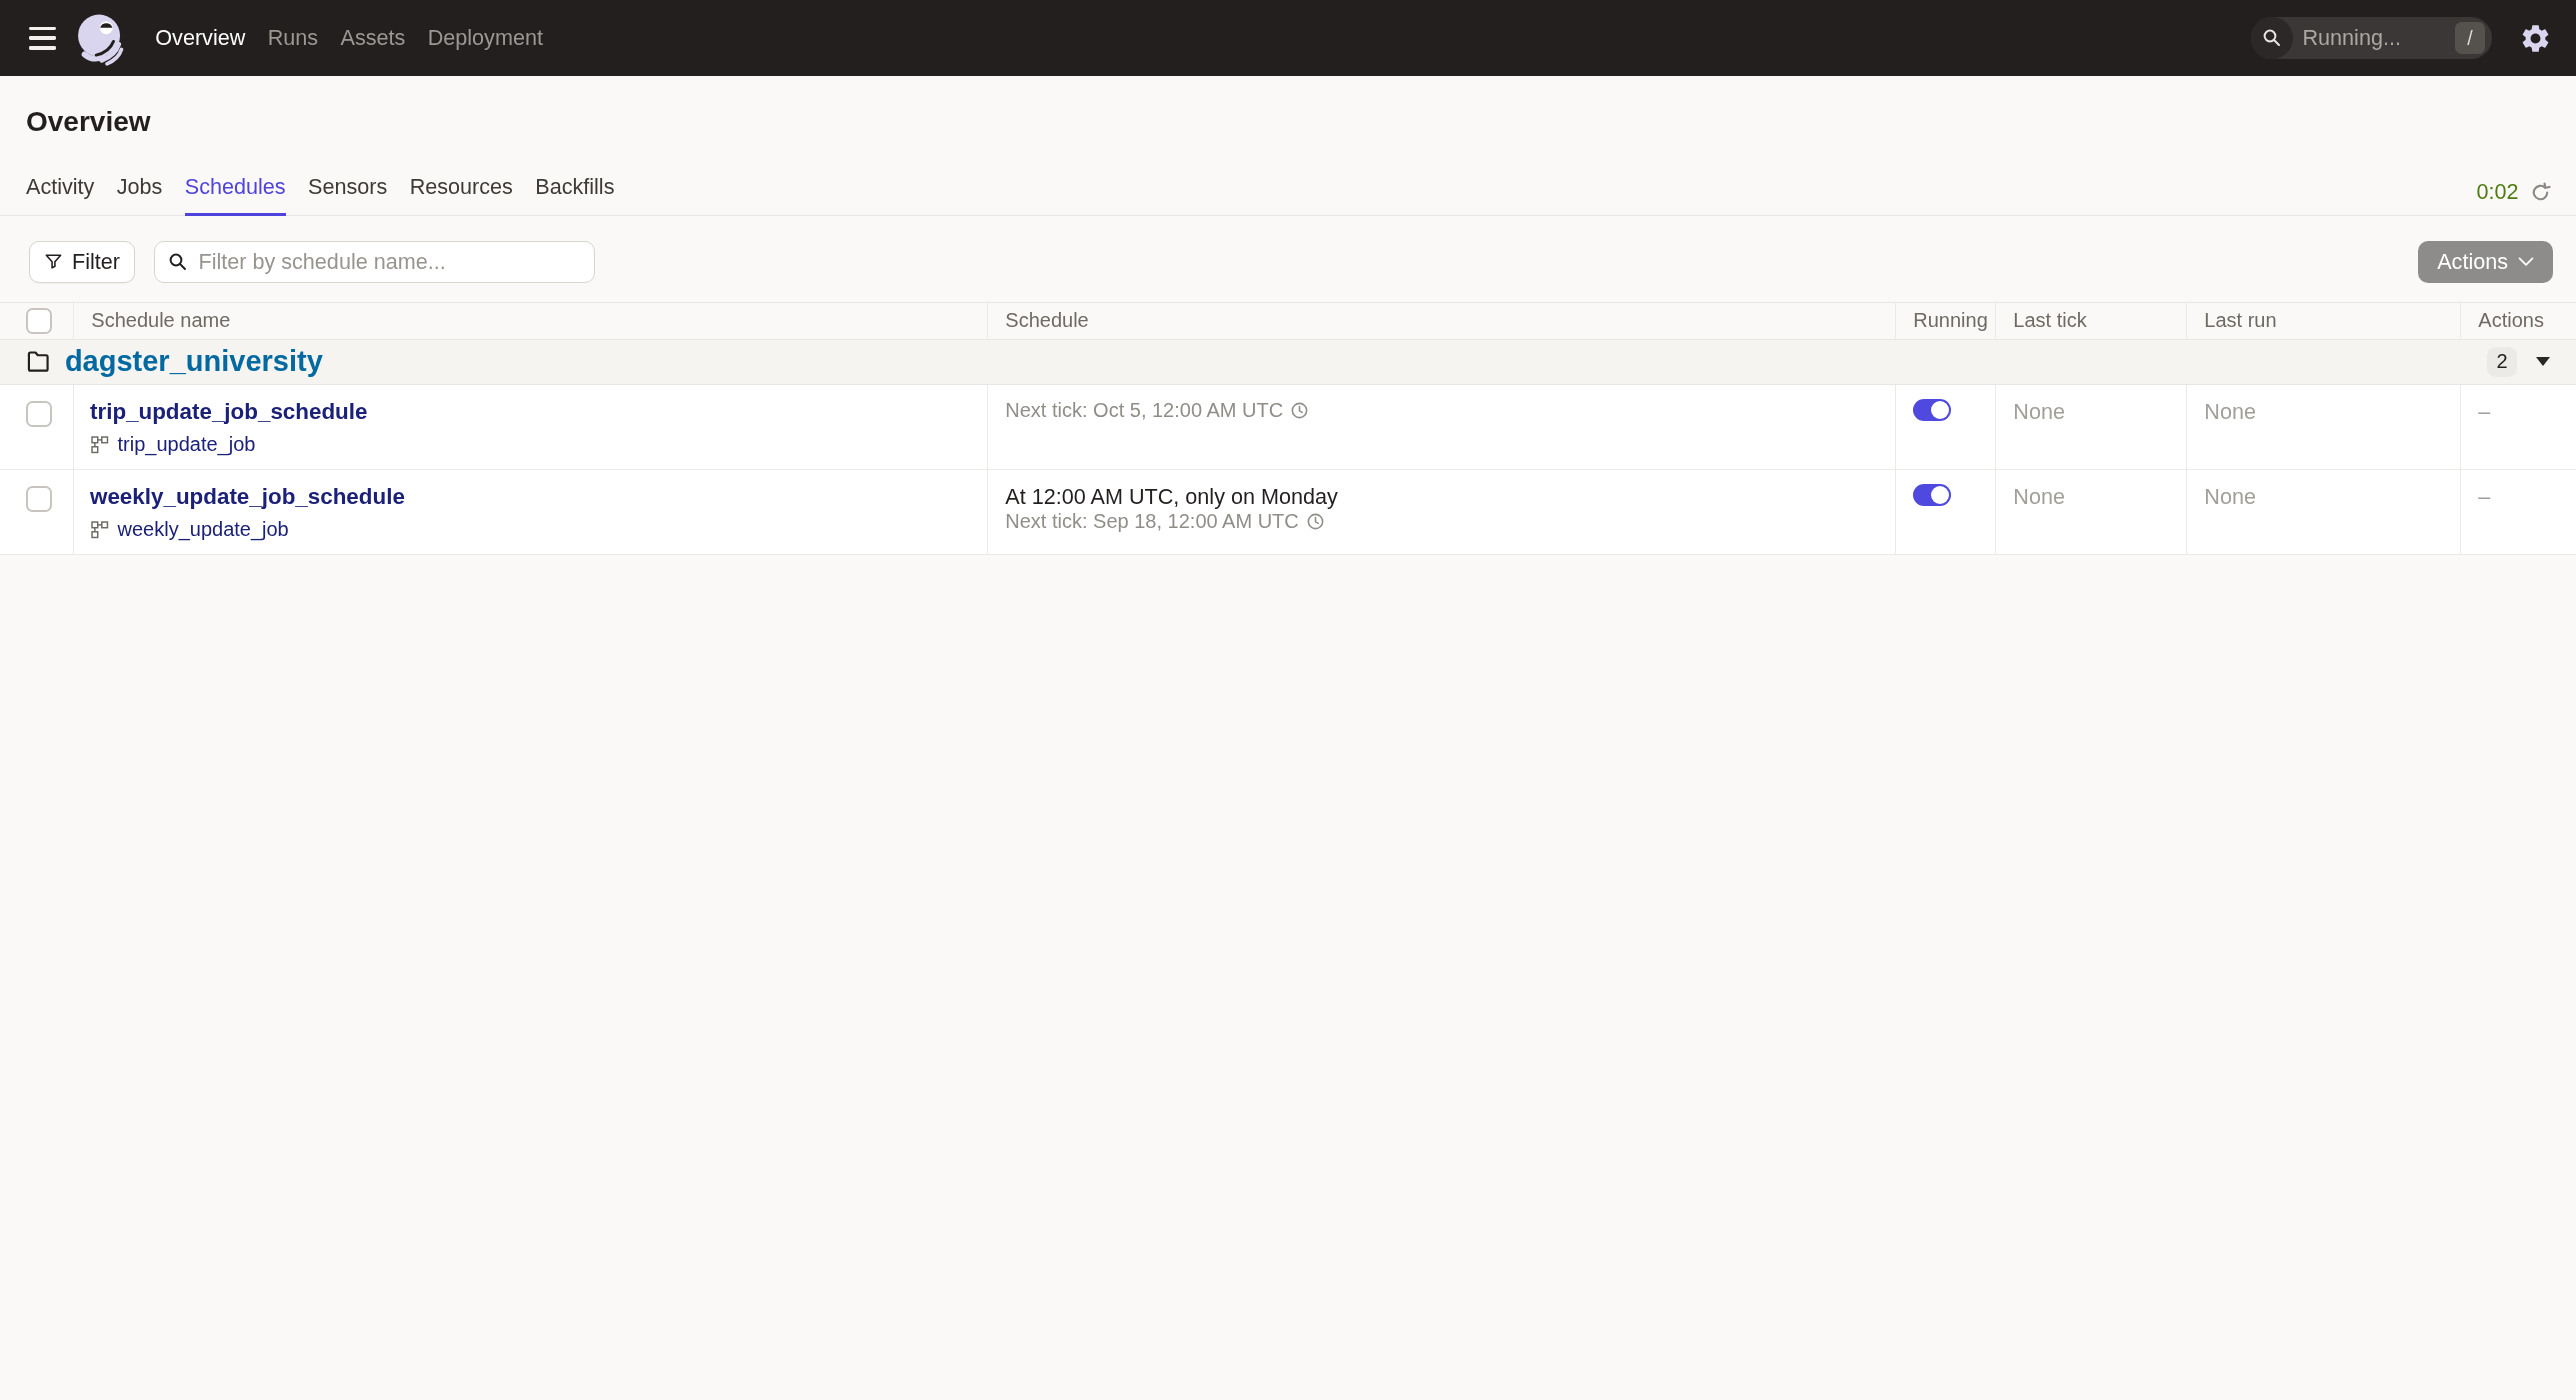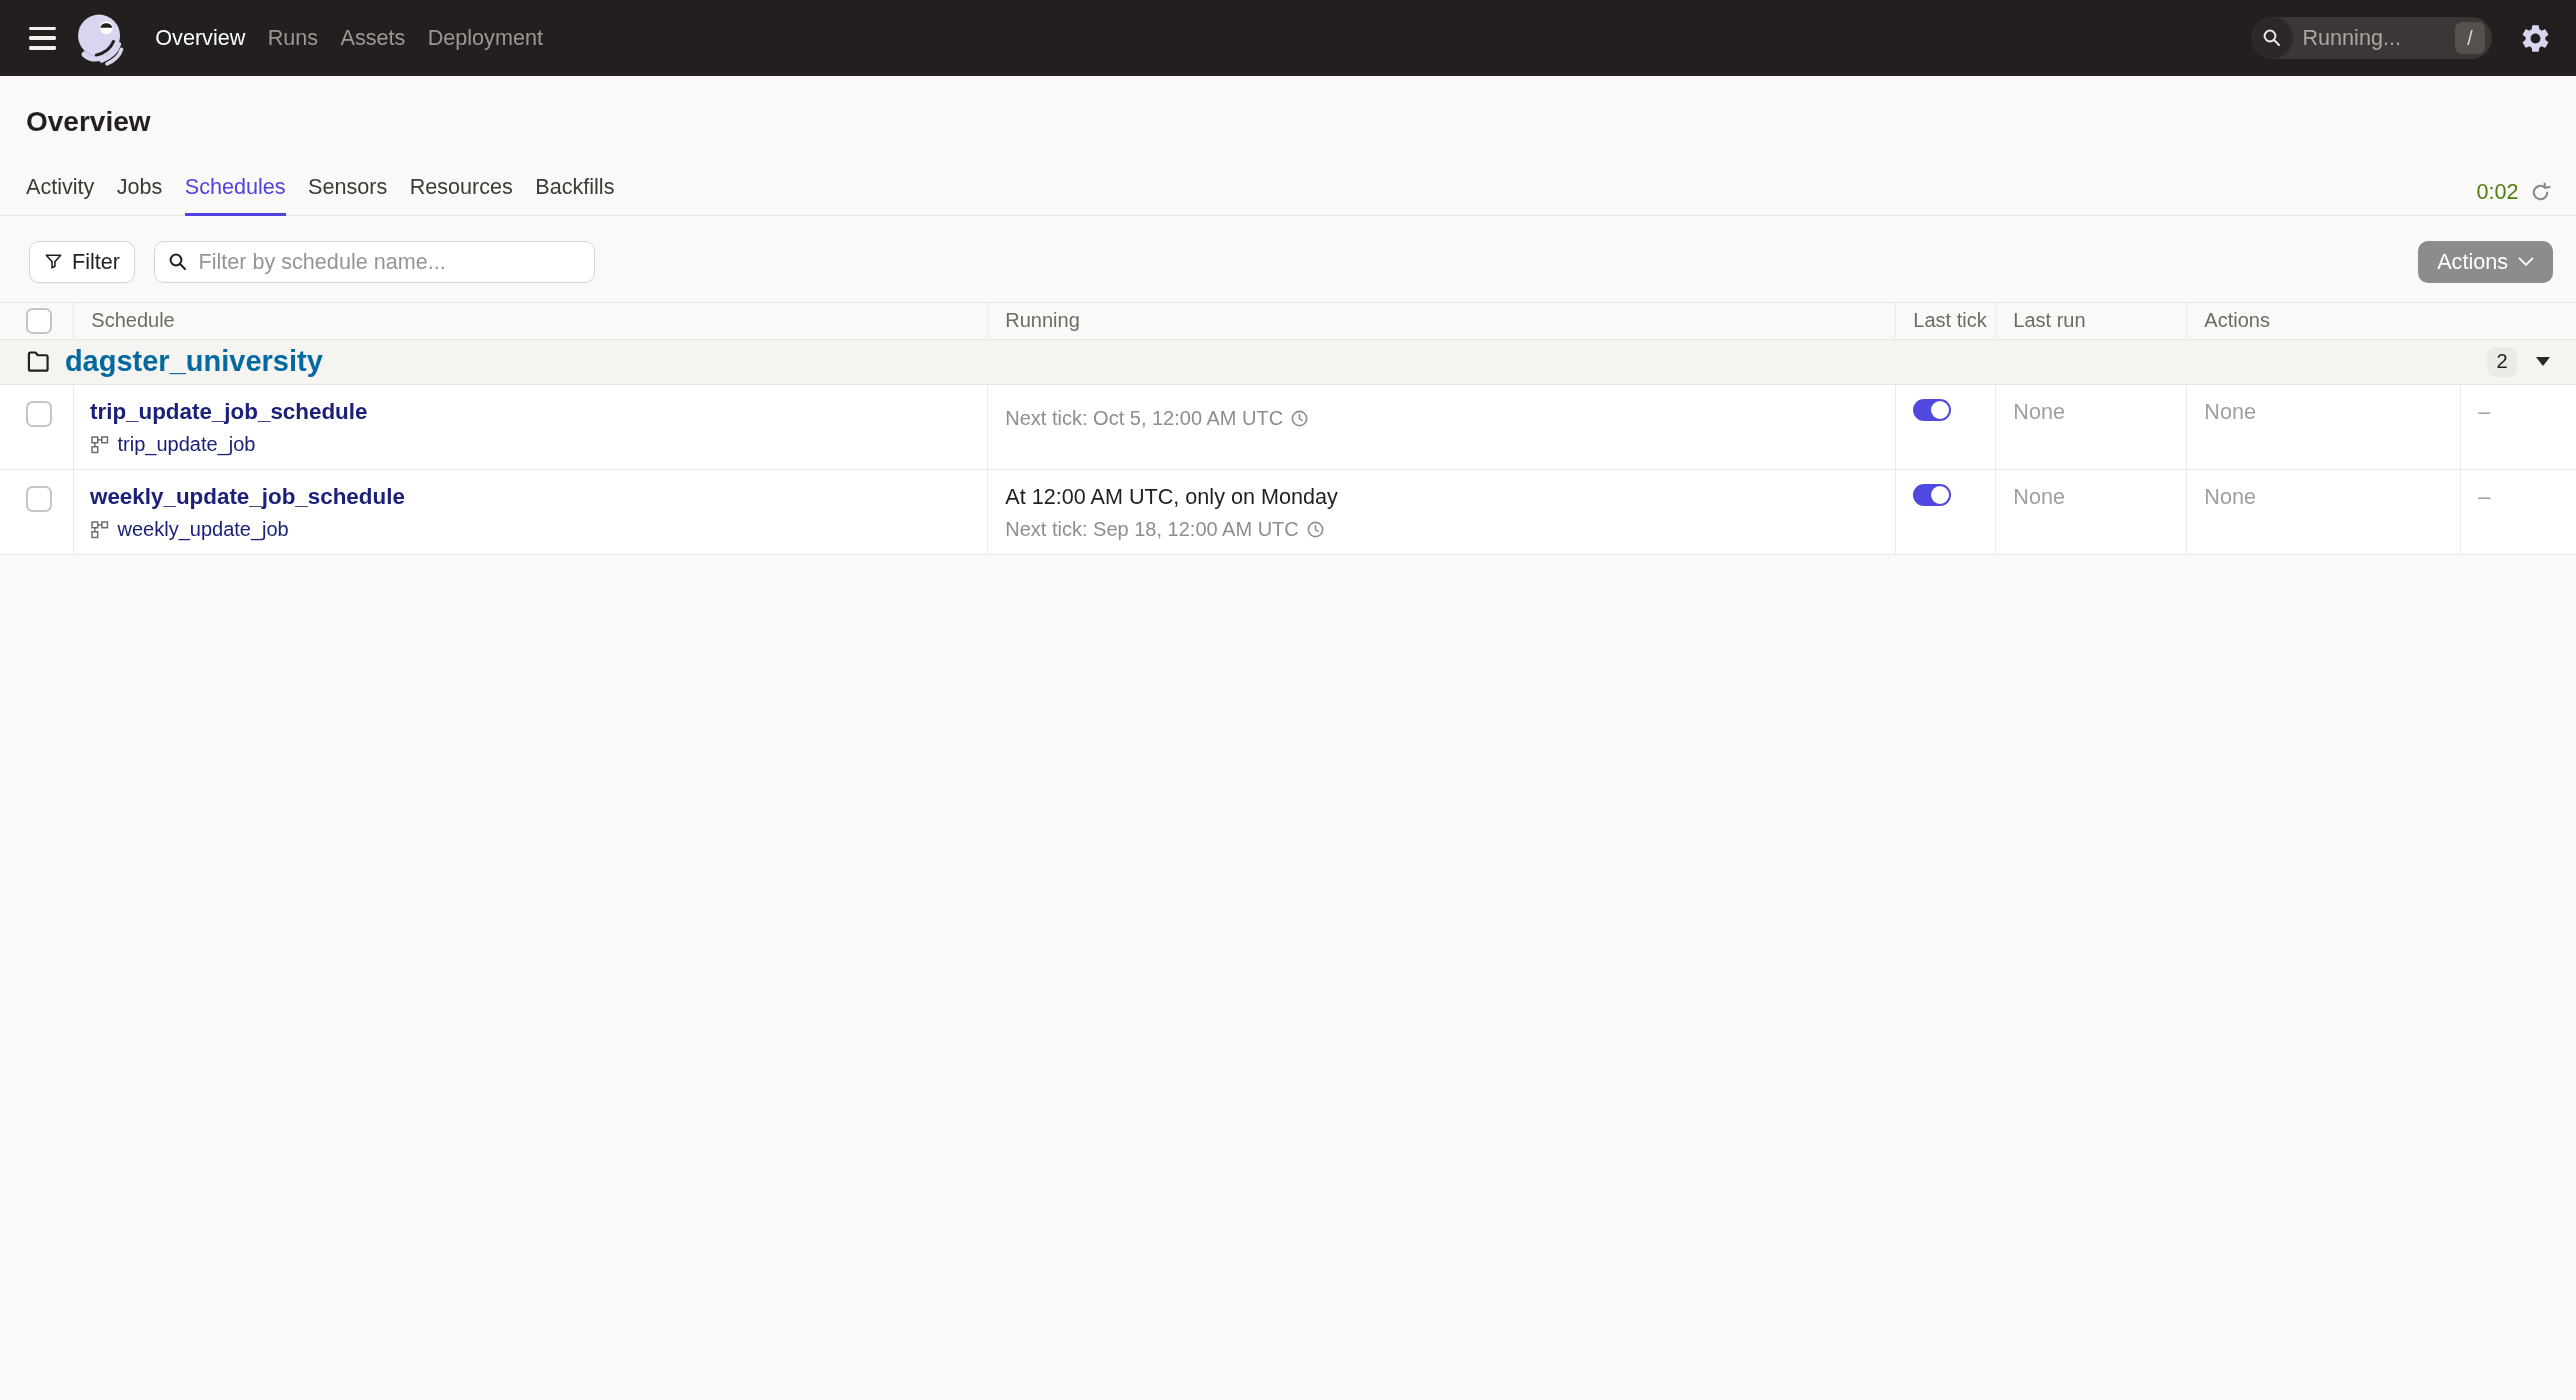--- a/index.html
+++ b/index.html
@@ -57,21 +57,21 @@
 
   .trow { background:#FFFFFF; border-bottom:1.4px solid #ECE9E6; }
   .trow .cell { min-height:84px; padding-top:14.4px; }
   .trow .cell.cb { padding-top:16px; }
   .name-cell { padding-left:16px; }
   .name-link { font-size:22.4px; font-weight:600; color:#1B2178; text-decoration:none; line-height:26px; cursor:pointer; display:inline-block; }
   .job-line { margin-top:8px; display:flex; align-items:center; gap:8px; }
   .job-link { font-size:20px; color:#1B2178; text-decoration:none; cursor:pointer; }
   .sched-cell { padding-left:17.3px; }
   .sched-main { font-size:21.6px; color:#231F1E; line-height:26px; }
-  .sched-sub { margin-top:8px; display:flex; align-items:center; gap:7.2px; font-size:20px; color:#918D88; }
+  .sched-sub { display:flex; align-items:center; gap:7.2px; font-size:20px; color:#918D88; }
   .run-cell { padding-left:17.3px; padding-top:16px; }
   .toggle { width:38px; height:22.4px; border-radius:11.5px; background:#4F49E0; position:relative; cursor:pointer; }
   .toggle .knob { position:absolute; top:2.2px; right:2.2px; width:18px; height:18px; border-radius:50%; background:#FFFFFF; }
   .muted-cell { padding-left:17.3px; font-size:21.6px; color:#A29E99; }
 </style>
 </head>
 <body>
 
 <div class="navbar">
   <div class="hamburger">
@@ -161,20 +161,21 @@
       </svg>
   </button>
 </div>
 
 <div class="sched-table">
 
   <div class="thead grid7">
     <div class="cell cb">
         <div class="checkbox"></div>
       </div>
+    <div class="cell">Schedule name</div>
     <div class="cell">Schedule</div>
     <div class="cell">Running</div>
     <div class="cell">Last tick</div>
     <div class="cell">Last run</div>
     <div class="cell">Actions</div>
   </div>
 
   <div class="group-row">
     <svg width="24.5" height="21.6" viewBox="0 0 24 22">
       <path d="M2.5 19.5 V4 a1.5 1.5 0 0 1 1.5-1.5 h5.2 l2.3 2.8 H20 a1.5 1.5 0 0 1 1.5 1.5 V19.5 a1.5 1.5 0 0 1 -1.5 1.5 H4 a1.5 1.5 0 0 1 -1.5 -1.5 z" transform="translate(0,-1)" fill="none" stroke="#231F1E" stroke-width="2.2" stroke-linejoin="round"></path>

